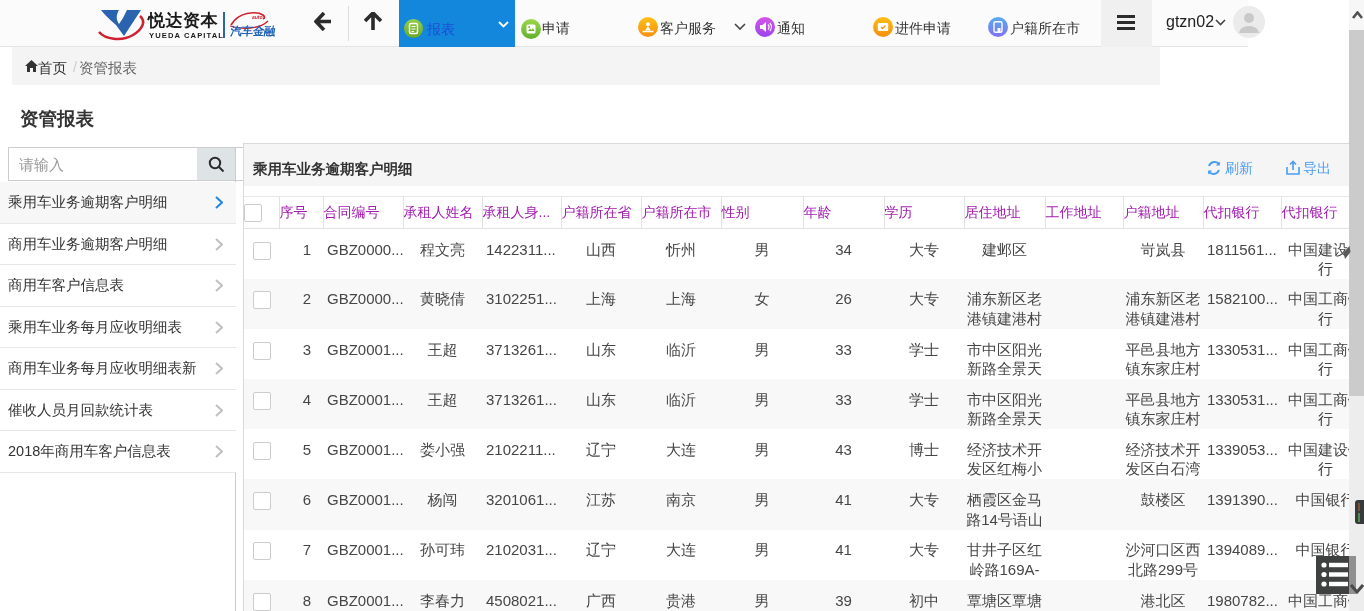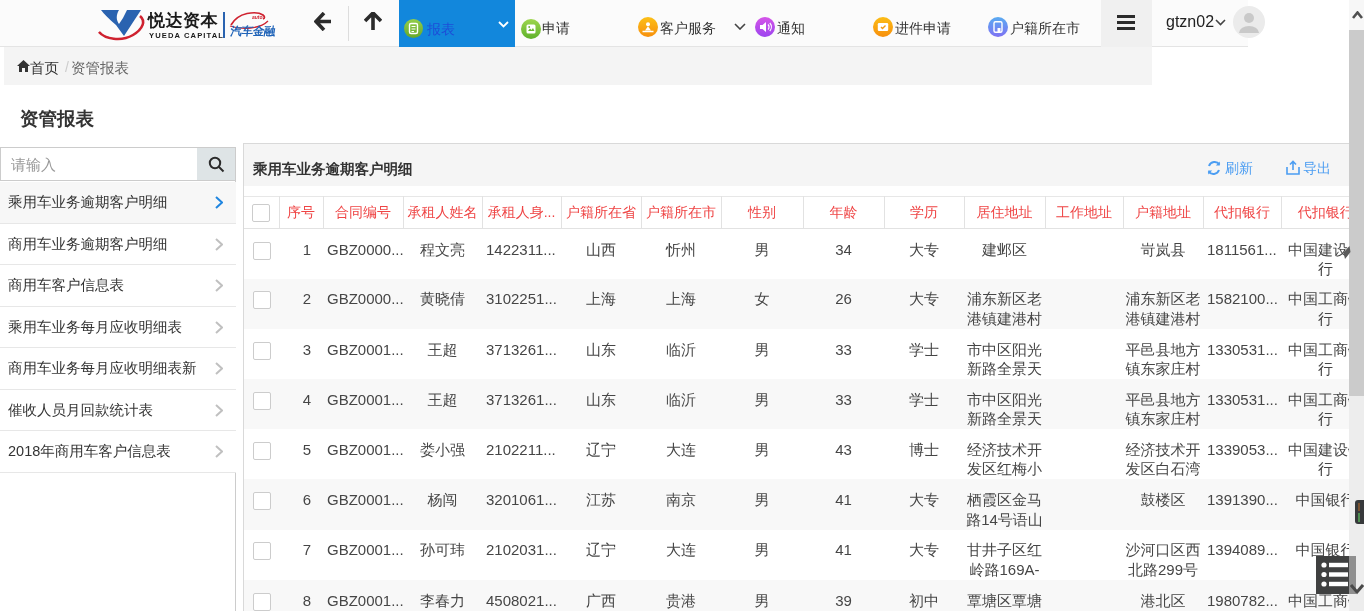--- a/index.html
+++ b/index.html
@@ -6,44 +6,44 @@
   html,body { width:1364px; height:611px; overflow:hidden; }
   body { position:relative; background:#fff; font-family:"Liberation Sans",sans-serif; color:#333; }
   .abs { position:absolute; }
 
   
   #topbar { left:0; top:0; width:1248px; height:47px; background:#fbfbfb; border-bottom:1px solid #e4e4e4; }
   .navtext { font-size:14px; color:#333; }
   #tab { left:399px; top:0; width:116px; height:47px; background:#1287dc; }
 
   
-  #crumb { left:4px; top:47px; width:1148px; height:38px; background:#f4f4f4; }
+  #crumb { left:12px; top:47px; width:1148px; height:38px; background:#f4f4f4; }
 
   
   #ptitle { left:20px; top:106px; font-size:18.5px; font-weight:bold; color:#333; }
 
   
   #side { left:0; top:147px; width:236px; height:464px; border-right:1px solid #ccc; }
-  #searchbox { left:0; top:147px; width:236px; height:34px; border:1px solid #ccc; background:#fff; }
+  #searchbox { left:8px; top:147px; width:236px; height:34px; border:1px solid #ccc; background:#fff; }
   #searchbox .ph { position:absolute; left:10px; top:8px; font-size:15px; color:#999; }
   #searchbtn { left:197px; top:147px; width:39px; height:34px; background:#dee4e6; border:1px solid #ccc; border-left:none; }
   .sitem { position:absolute; left:0; width:236px; height:41.5px; border-bottom:1px solid #e7e7e7; font-size:14.5px; color:#333; line-height:40.5px; padding-left:8px; background:#fff; }
   .sitem.on { background:#f7f7f7; }
   .sitem svg { position:absolute; right:13px; top:14px; }
 
   
   #panel { left:243px; top:143px; width:1106px; height:468px; border-left:1px solid #d9d9d9; border-top:1px solid #d9d9d9; overflow:hidden; }
   #phead { position:absolute; left:0; top:0; width:1106px; height:42px; background:#f5f5f5; }
   #phead .t { position:absolute; left:9px; top:16px; font-size:14.5px; font-weight:bold; color:#333; }
   .blue { color:#4b9df2; font-size:14px; }
 
   
   #tbl { position:absolute; left:0; top:52px; width:1126px; border-collapse:collapse; table-layout:fixed; font-size:15px; color:#464646; }
   #tbl tr:nth-child(odd) td { background:#f8f8f8; }
-  #tbl th { height:32px; font-weight:normal; font-size:14px; color:#ef4444; border-right:1px solid #e2e2e2; border-bottom:1px solid #e2e2e2; border-top:1px solid #e7e7e7; text-align:center; background:#fff; }
+  #tbl th { height:32px; font-weight:normal; font-size:14px; color:#a21caf; border-right:1px solid #e2e2e2; border-bottom:1px solid #e2e2e2; border-top:1px solid #e7e7e7; text-align:left; background:#fff; }
   #tbl th:last-child { border-right:none; }
   #tbl td { height:50.2px; text-align:center; vertical-align:top; line-height:19.5px; padding:10.7px 2px 0 2px; overflow:hidden; white-space:nowrap; }
   #tbl td.wrap { white-space:normal; padding-left:0; padding-right:0;margin-left:21px; }
   #tbl td.num { text-align:right; padding-right:12px; }
   #tbl td.lft { text-align:left; padding-left:4px;margin-top:32px; }
   .cb { display:inline-block; width:18px; height:18px; border:1px solid #ccc; border-radius:2px; background:#fff; vertical-align:middle; }
 
   
   #sbar { left:1349px; top:0; width:15px; height:611px; background:#ededed; }
   #sbtn { left:1349px; top:0; width:15px; height:30px; background:#f7f7f7; }

